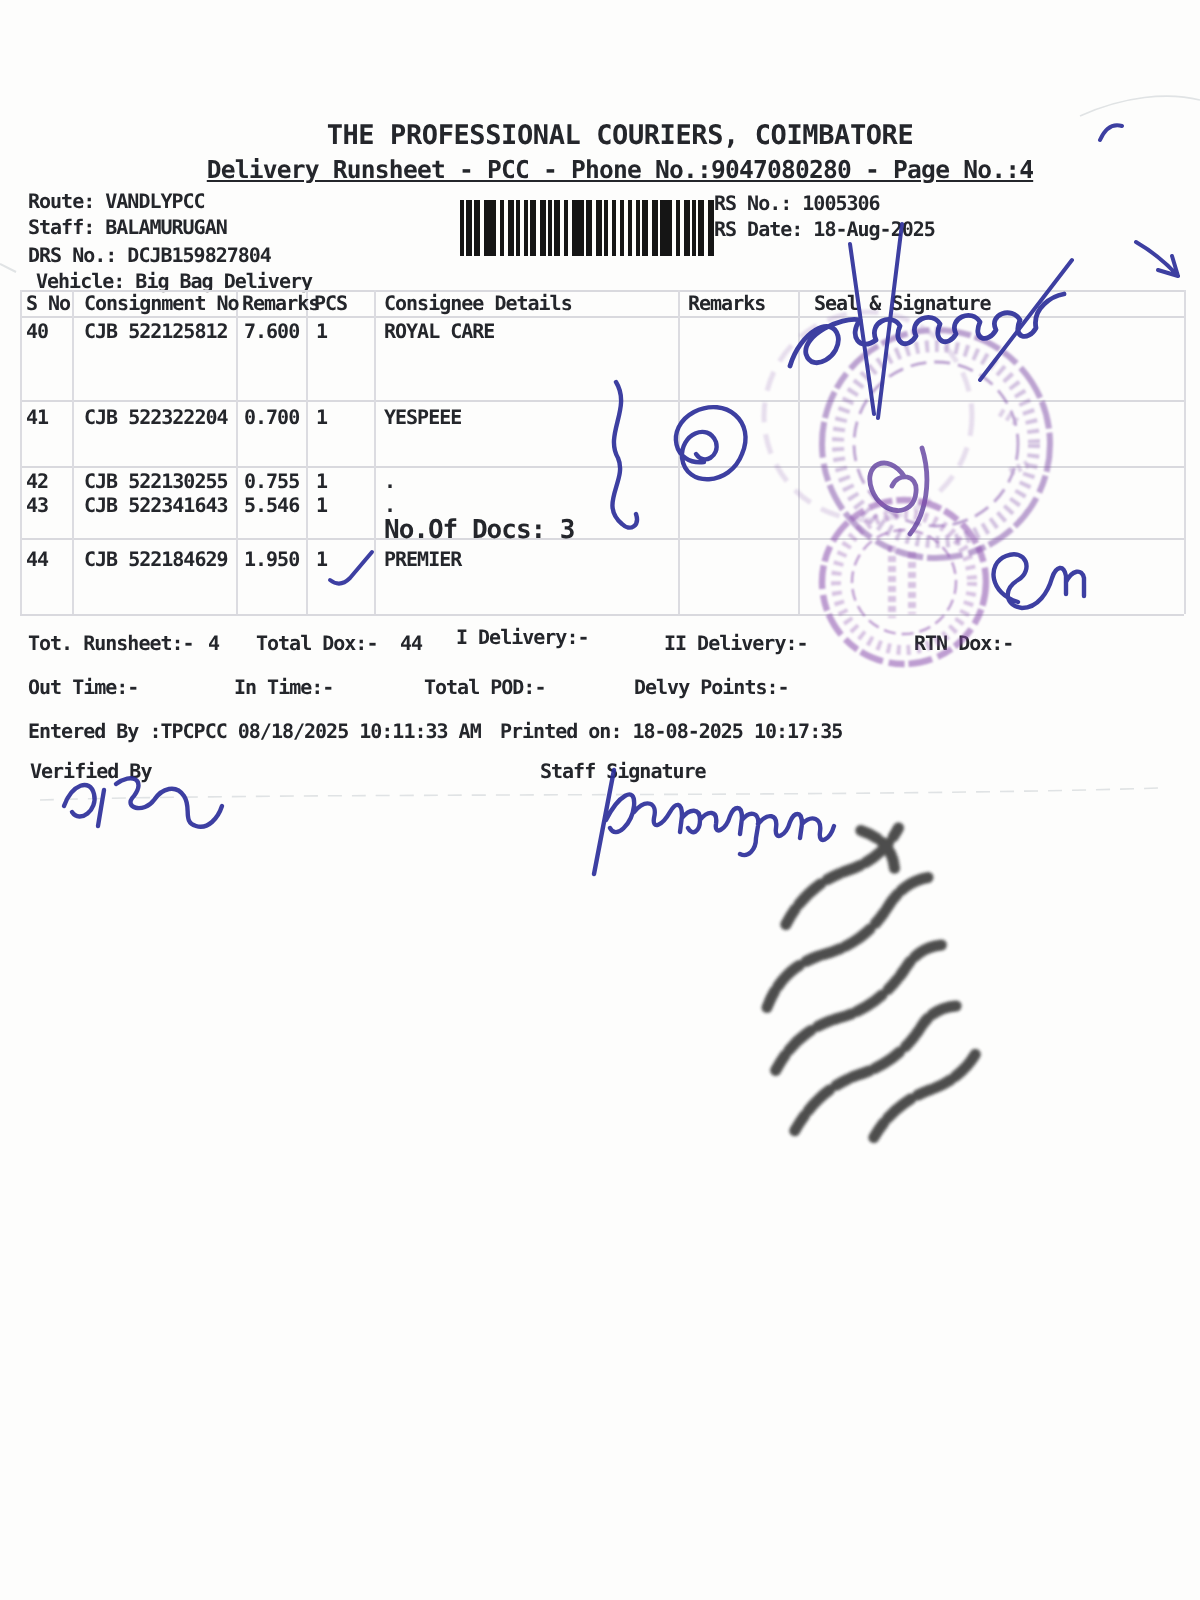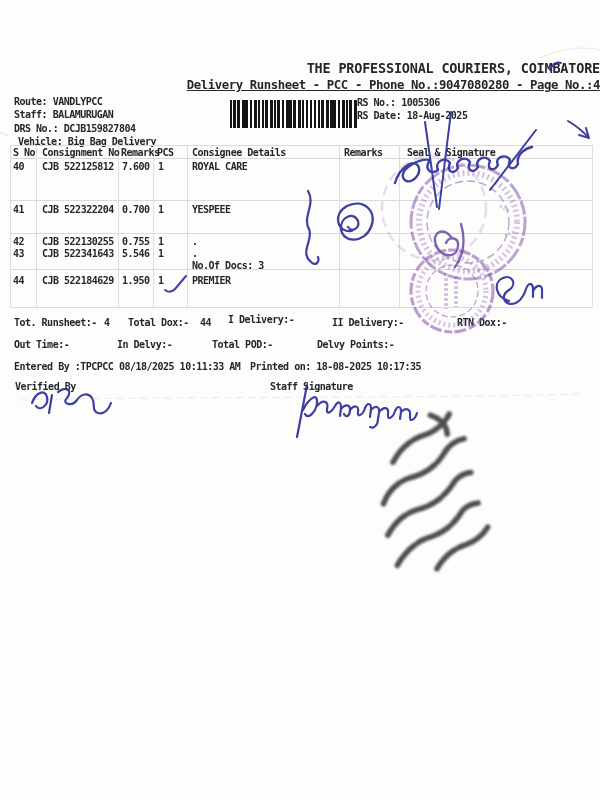--- a/index.html
+++ b/index.html
@@ -5,22 +5,22 @@
   html,body{margin:0;padding:0;background:#e9e9e9;}
   .page{
     position:relative;width:600px;height:800px;margin:0 auto;
     background:#fdfdfc;overflow:hidden;
     font-family:"DejaVu Sans Mono","Liberation Mono",monospace;
     color:#24262b;
   }
   .t{position:absolute;font-weight:bold;font-size:10px;letter-spacing:-0.5px;white-space:pre;line-height:12px;text-align:right;}
   .title{font-size:13.5px;letter-spacing:-0.2px;}
   .sub{font-size:12.3px;letter-spacing:-0.4px;text-decoration:underline;}
-  .small{font-size:10px;}
-  .center{left:20px;right:0;text-align:right;}
+  .small{font-size:13px;}
+  .center{left:20px;right:0;text-align:center;}
   .hl{position:absolute;height:1px;background:#d9d9de;}
   .vl{position:absolute;width:1px;background:#dcdce1;}
   .barcode{
     position:absolute;left:230px;top:100px;width:127px;height:28px;
     background:
       repeating-linear-gradient(90deg,#151515 0 2px,transparent 2px 4px),
       repeating-linear-gradient(90deg,#151515 0 1px,transparent 1px 7px),
       repeating-linear-gradient(90deg,transparent 0 3px,#151515 3px 5px,transparent 5px 11px);
   }
   svg.ink{position:absolute;left:0;top:0;pointer-events:none;}
@@ -109,21 +109,21 @@
     <span class="t" style="left:14px;top:317px">Tot. Runsheet:-</span>
     <span class="t" style="left:104px;top:317px">4</span>
     <span class="t" style="left:128px;top:317px">Total Dox:-</span>
     <span class="t" style="left:200px;top:317px">44</span>
     <span class="t" style="left:228px;top:314px">I Delivery:-</span>
     <span class="t" style="left:332px;top:317px">II Delivery:-</span>
     <span class="t" style="left:457px;top:317px">RTN Dox:-</span>
   </div>
   <div>
     <span class="t" style="left:14px;top:339px">Out Time:-</span>
-    <span class="t" style="left:117px;top:339px">In Delvy:-</span>
+    <span class="t" style="left:117px;top:339px">In Time:-</span>
     <span class="t" style="left:212px;top:339px">Total POD:-</span>
     <span class="t" style="left:317px;top:339px">Delvy Points:-</span>
   </div>
   <div class="t" style="left:14px;top:361px">Entered By :TPCPCC 08/18/2025 10:11:33 AM</div>
   <div class="t" style="left:250px;top:361px">Printed on: 18-08-2025 10:17:35</div>
 
   <div class="t" style="left:15px;top:381px">Verified By</div>
   <div class="t" style="left:270px;top:381px">Staff Signature</div>
 
   <svg class="ink" width="600" height="800" viewBox="0 0 600 800">

